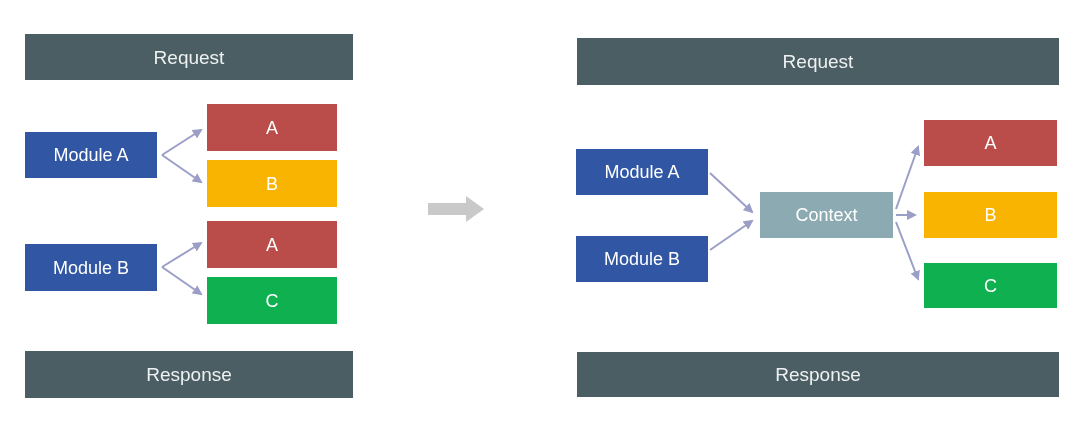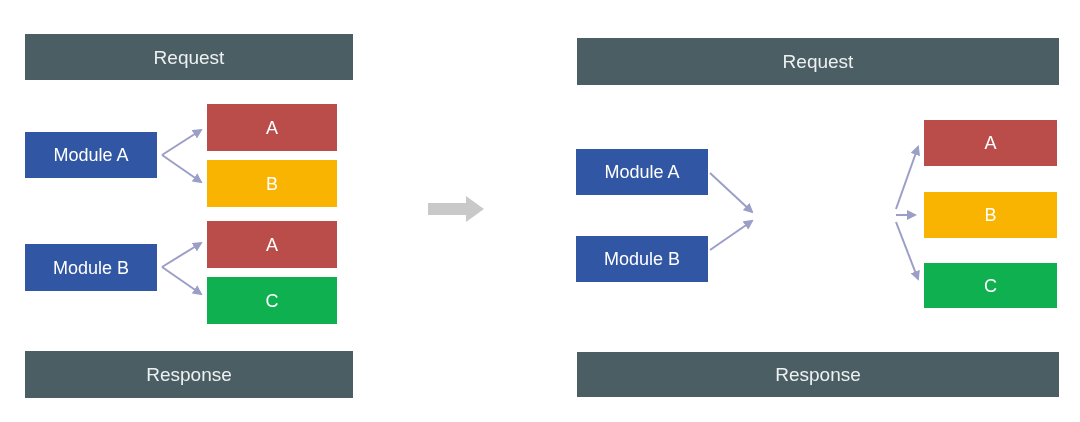--- a/index.html
+++ b/index.html
@@ -61,20 +61,21 @@
   <div class="node item-c" style="left:207px;top:277px;width:130px;height:47px">C</div>
 
   <div class="node bar" style="left:25px;top:351px;width:328px;height:47px">Response</div>
 
   <div class="node bar" style="left:577px;top:38px;width:482px;height:47px">Request</div>
 
   <div class="node module" style="left:576px;top:149px;width:132px;height:46px">Module A</div>
 
   <div class="node module" style="left:576px;top:236px;width:132px;height:46px">Module B</div>
 
+  <div class="node ctx" style="left:760px;top:192px;width:133px;height:46px">Context</div>
 
   <div class="node item-a" style="left:924px;top:120px;width:133px;height:46px">A</div>
 
   <div class="node item-b" style="left:924px;top:192px;width:133px;height:46px">B</div>
 
   <div class="node item-c" style="left:924px;top:263px;width:133px;height:45px">C</div>
 
   <div class="node bar" style="left:577px;top:352px;width:482px;height:45px">Response</div>
 
   <svg class="connectors" width="1080" height="422" viewBox="0 0 1080 422">

